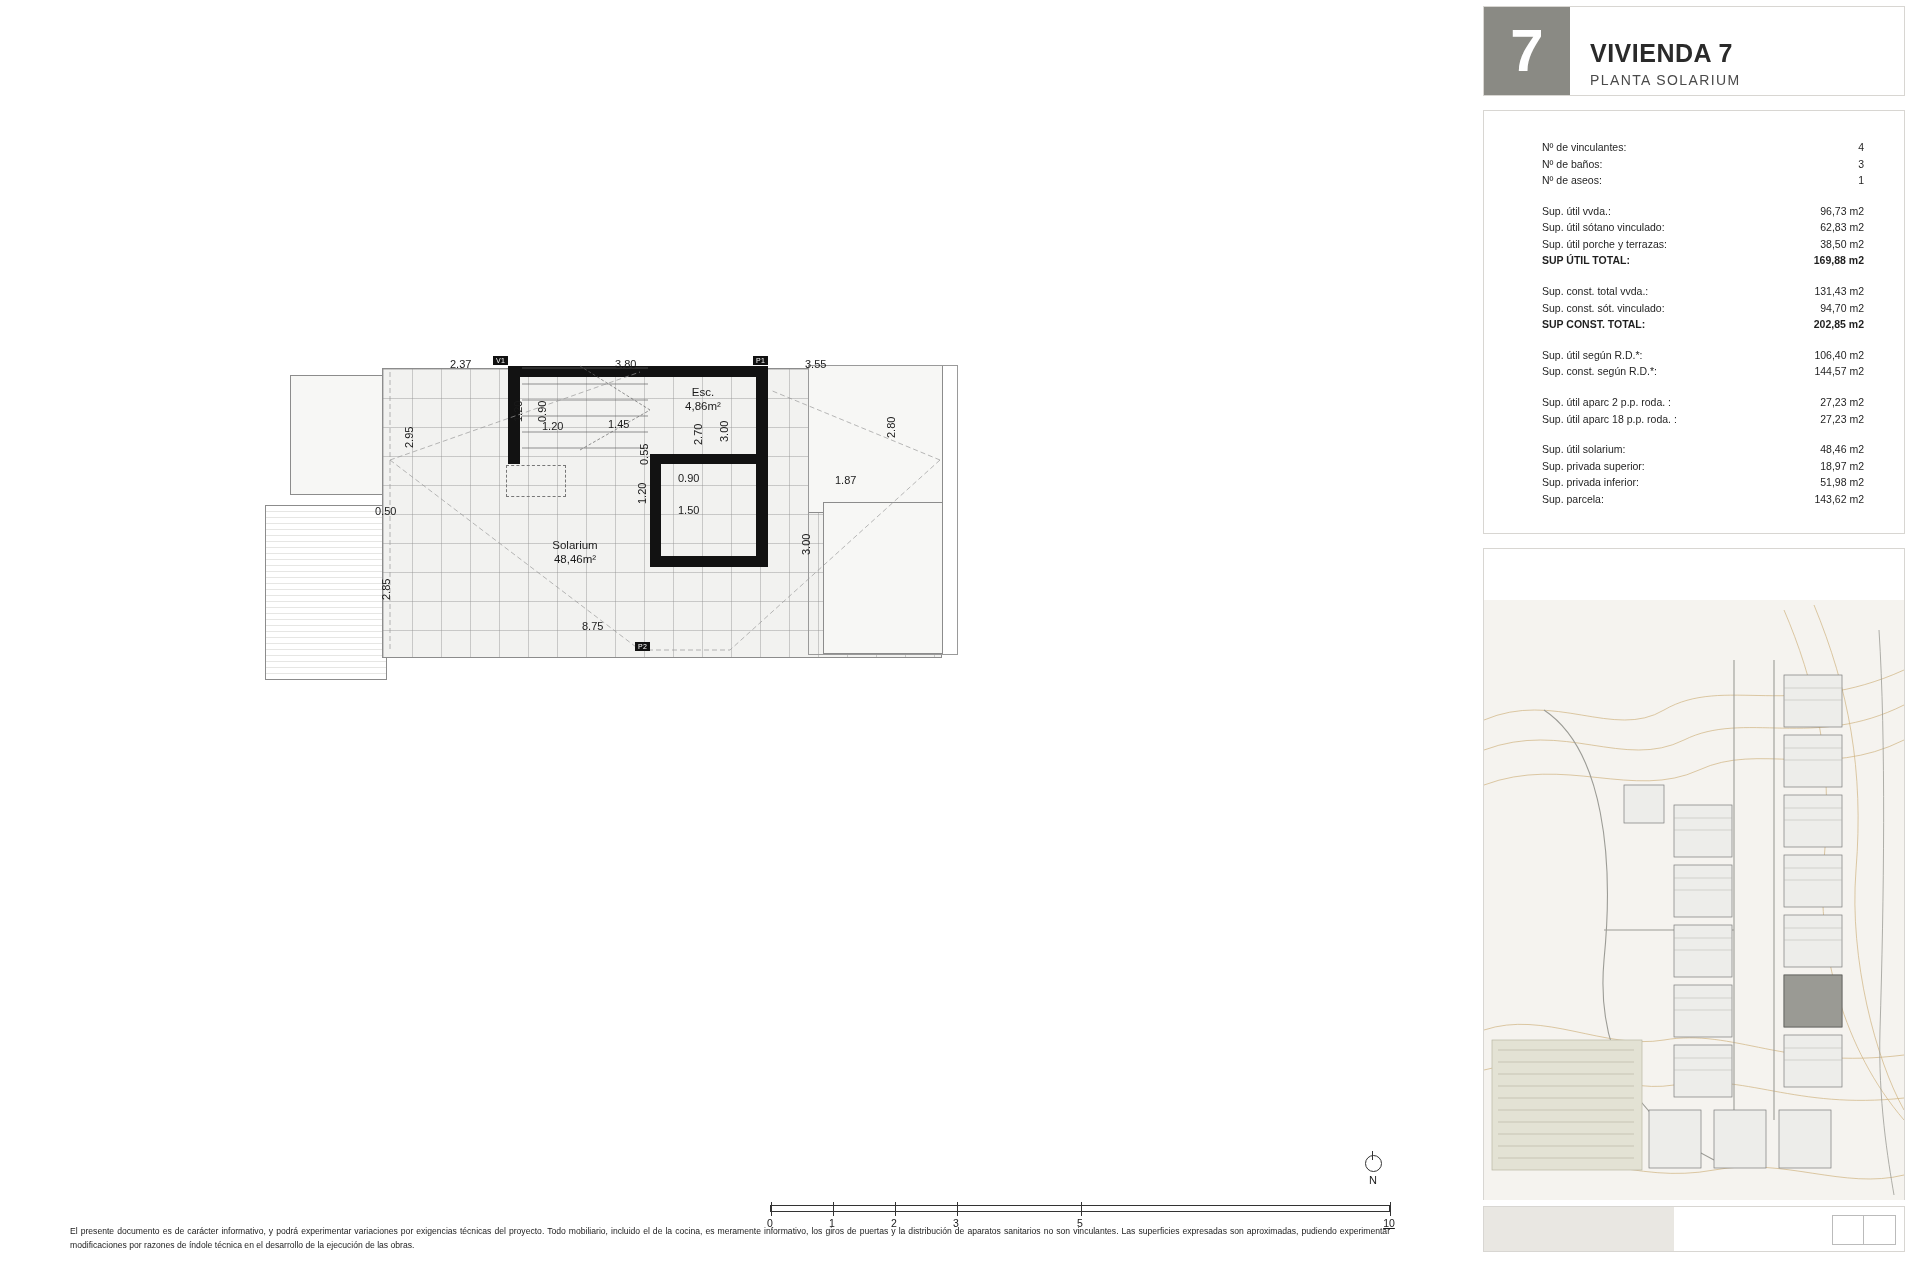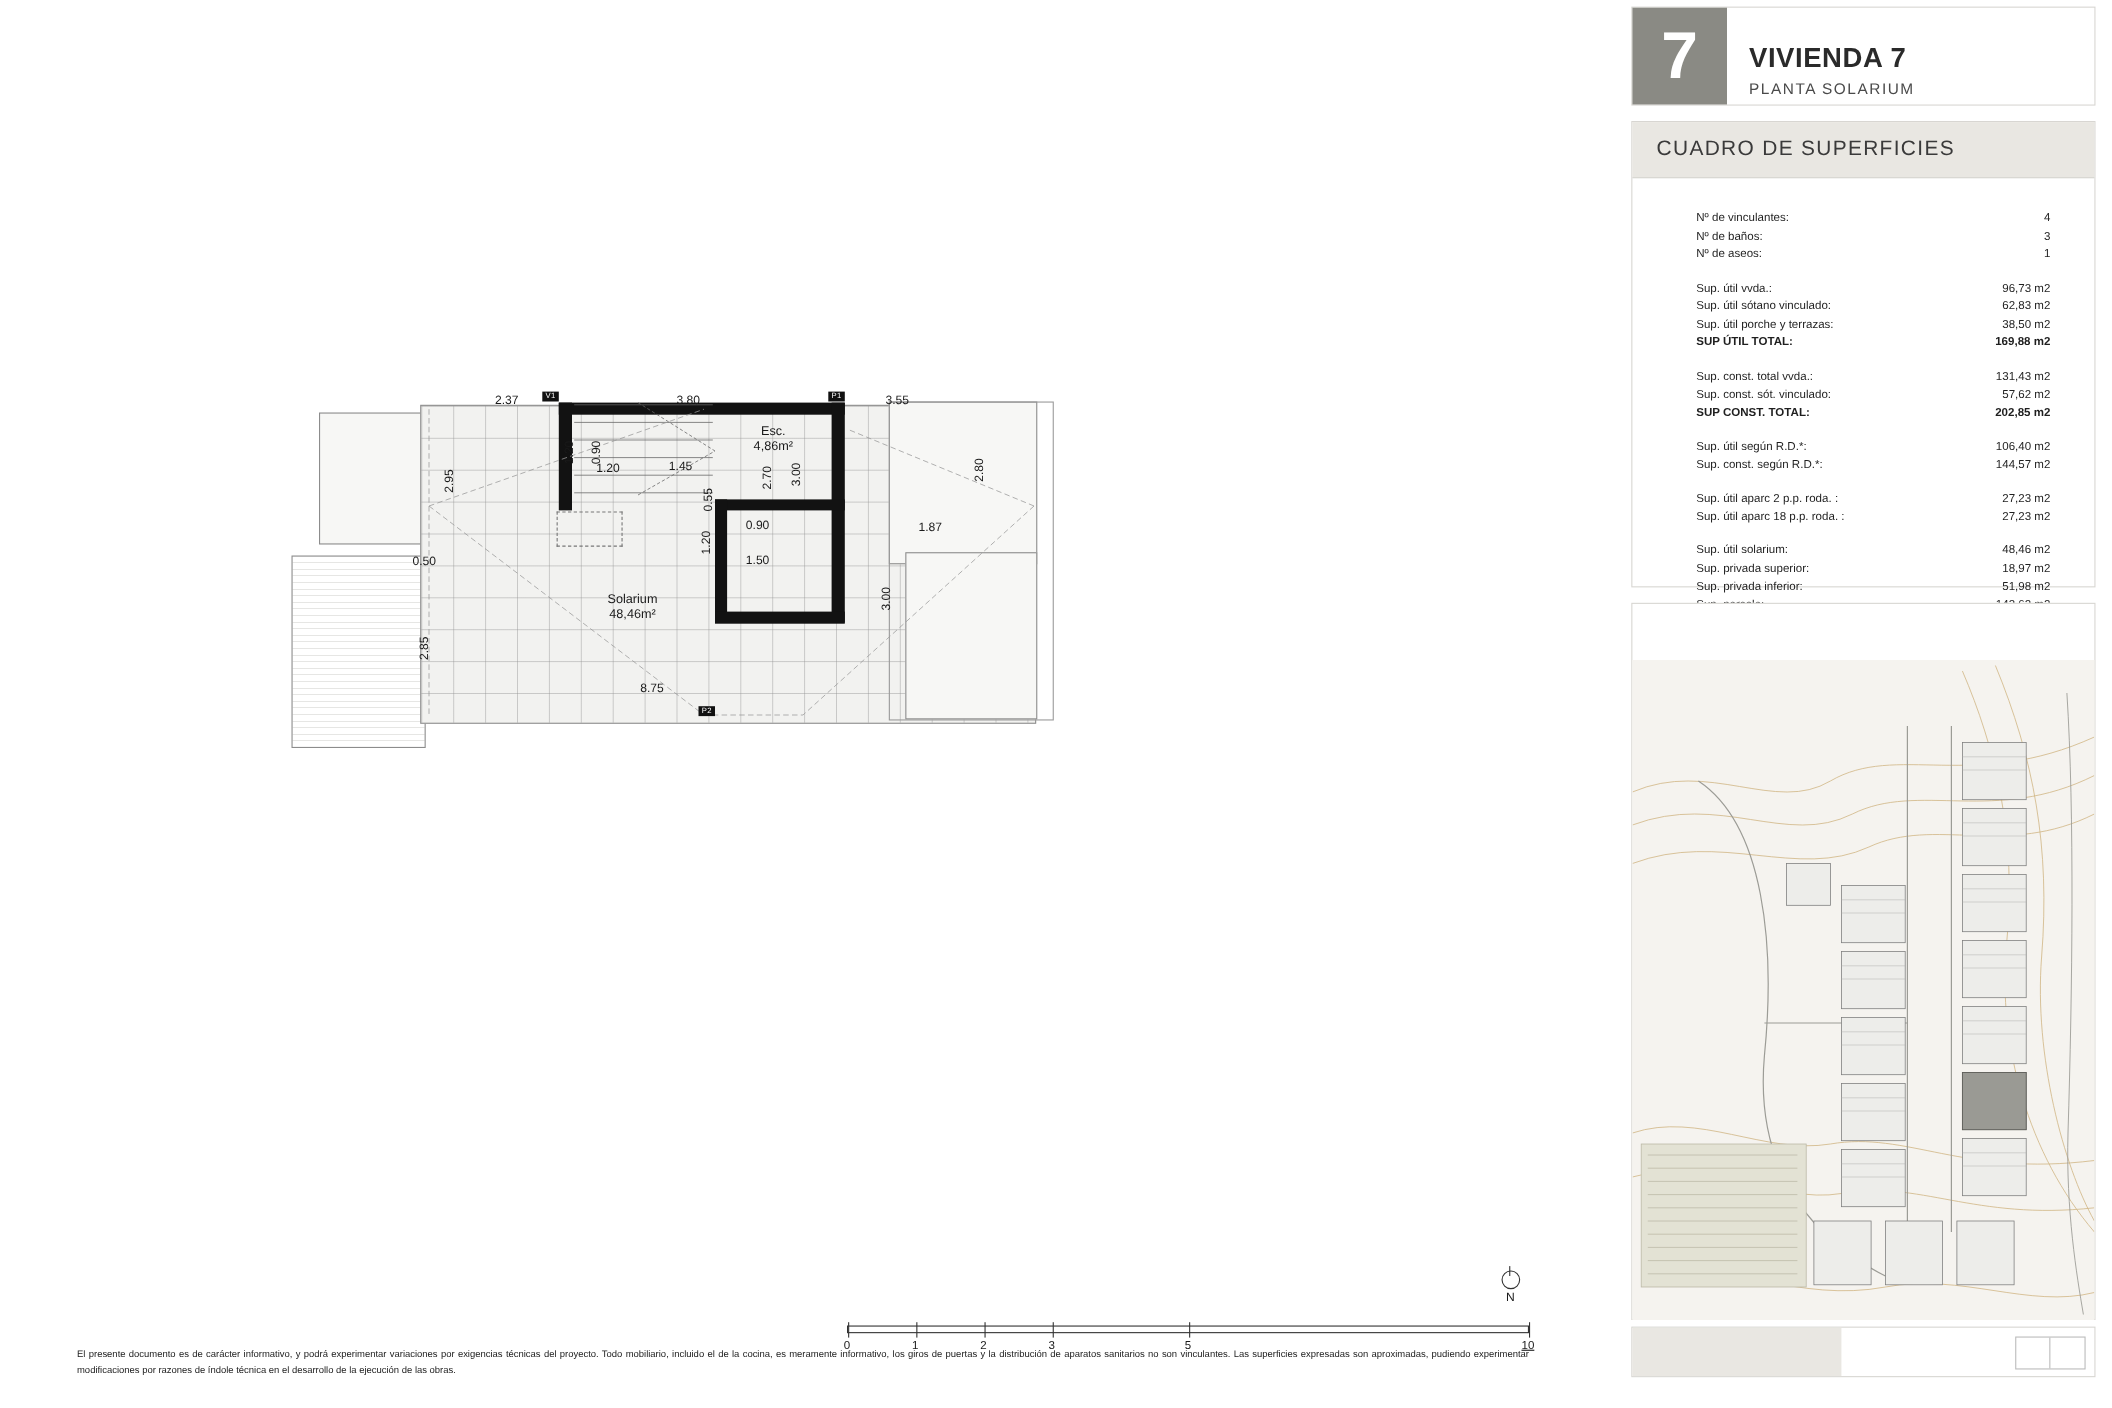--- a/index.html
+++ b/index.html
@@ -386,21 +386,20 @@
 
   <div class="panel-card" id="header-card">
     <div class="numbox">7</div>
     <div class="titles">
       <div class="t1">VIVIENDA 7</div>
       <div class="t2">PLANTA SOLARIUM</div>
     </div>
   </div>
 
   <div class="panel-card" id="surfaces-card">
-    <div class="card-title-bar">CUADRO DE SUPERFICIES</div>
     <div class="surf-body" id="surf-body">
         <div class="surf-row">
           <span>Nº de vinculantes:</span>
           <span>4</span>
         </div>
         <div class="surf-row">
           <span>Nº de baños:</span>
           <span>3</span>
         </div>
         <div class="surf-row">
@@ -424,21 +423,21 @@
           <span>SUP ÚTIL TOTAL:</span>
           <span>169,88 m2</span>
         </div>
         <div class="surf-gap"></div>
         <div class="surf-row">
           <span>Sup. const. total vvda.:</span>
           <span>131,43 m2</span>
         </div>
         <div class="surf-row">
           <span>Sup. const. sót. vinculado:</span>
-          <span>57,62 m2</span>
+          <span>94,70 m2</span>
         </div>
         <div class="surf-row bold">
           <span>SUP CONST. TOTAL:</span>
           <span>202,85 m2</span>
         </div>
         <div class="surf-gap"></div>
         <div class="surf-row">
           <span>Sup. útil según R.D.*:</span>
           <span>106,40 m2</span>
         </div>

